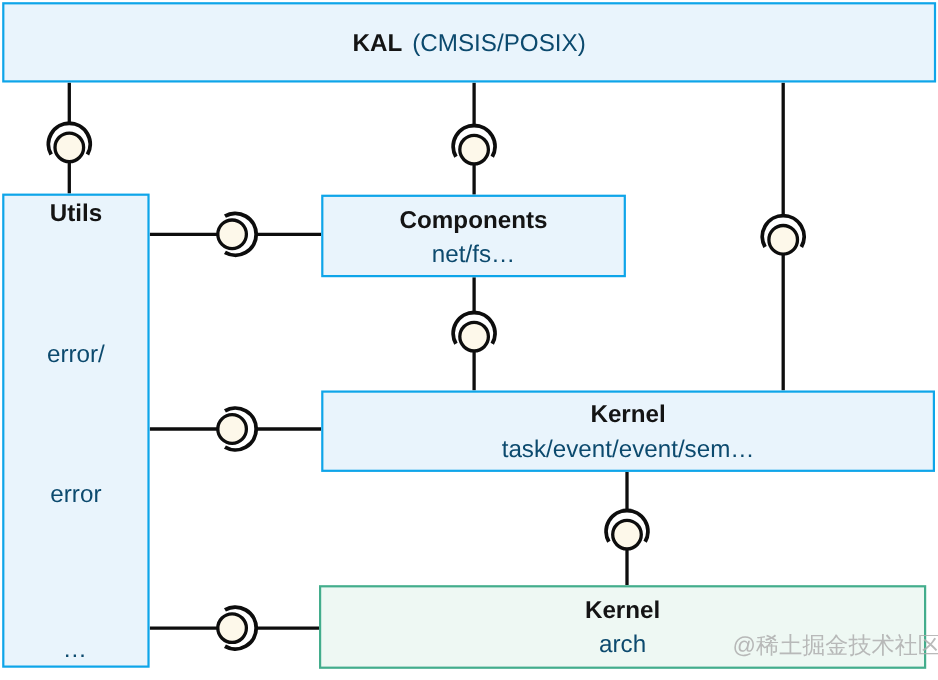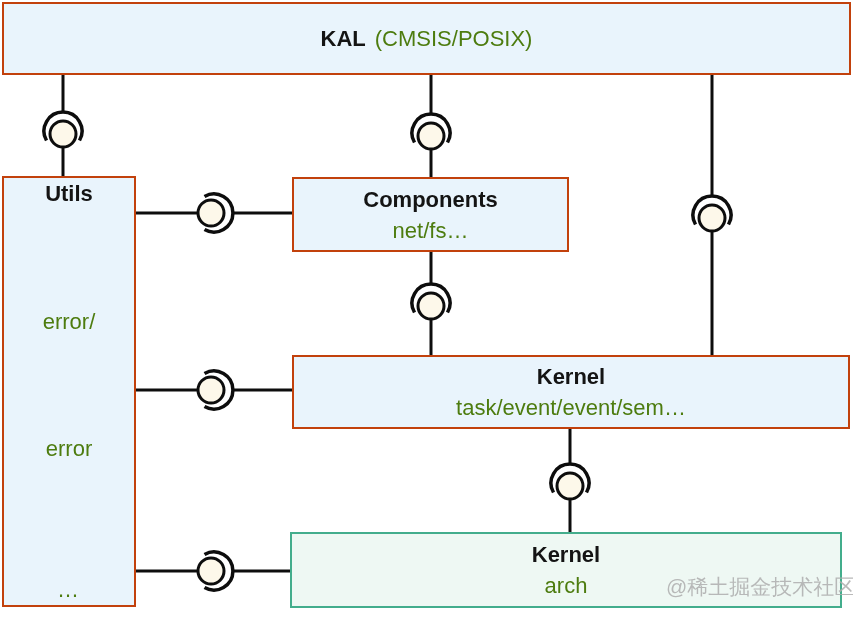--- a/index.html
+++ b/index.html
@@ -3,29 +3,29 @@
 <meta charset="utf-8">
 <style>
   html,body{margin:0;padding:0;background:#ffffff;}
   .stage{
     position:relative;width:853px;height:618px;background:#ffffff;overflow:hidden;
     font-family:"Liberation Sans","DejaVu Sans",sans-serif;
   }
   .connector-layer{position:absolute;left:0;top:0;width:853px;height:618px;z-index:1;}
   .box{position:absolute;box-sizing:border-box;z-index:2;display:flex;flex-direction:column;
        align-items:center;justify-content:center;text-align:center;}
-  .box.blue{background:#e9f4fc;border:2px solid #c2410c;}
+  .box.blue{background:#e9f4fc;border:2px solid #0ea5e9;}
   .box.green{background:#eef8f3;border:2px solid #43ad8c;}
   .box-kal{left:2px;top:2px;width:849px;height:73px;flex-direction:row;gap:9px;}
   .box-utils{left:2px;top:176px;width:134px;height:431px;justify-content:space-between;}
   .box-components{left:292px;top:177px;width:277px;height:75px;text-align:right;}
   .box-kernel{left:292px;top:355px;width:558px;height:74px;}
   .box-kernel-arch{left:290px;top:532px;width:552px;height:76px;}
   .t-title{font-weight:bold;font-size:22px;color:#141414;line-height:31px;}
-  .t-sub{font-weight:normal;font-size:22px;color:#4d7c0f;line-height:31px;}
+  .t-sub{font-weight:normal;font-size:22px;color:#0c4a6e;line-height:31px;}
   .t-ellipsis{margin-top:13px;letter-spacing:2px;}
   .watermark{
     position:absolute;left:666px;top:573px;z-index:3;font-size:21px;color:#aeaeae;
     opacity:.85;white-space:nowrap;
   }
 </style>
 </head>
 <body>
 
 <div class="stage">

